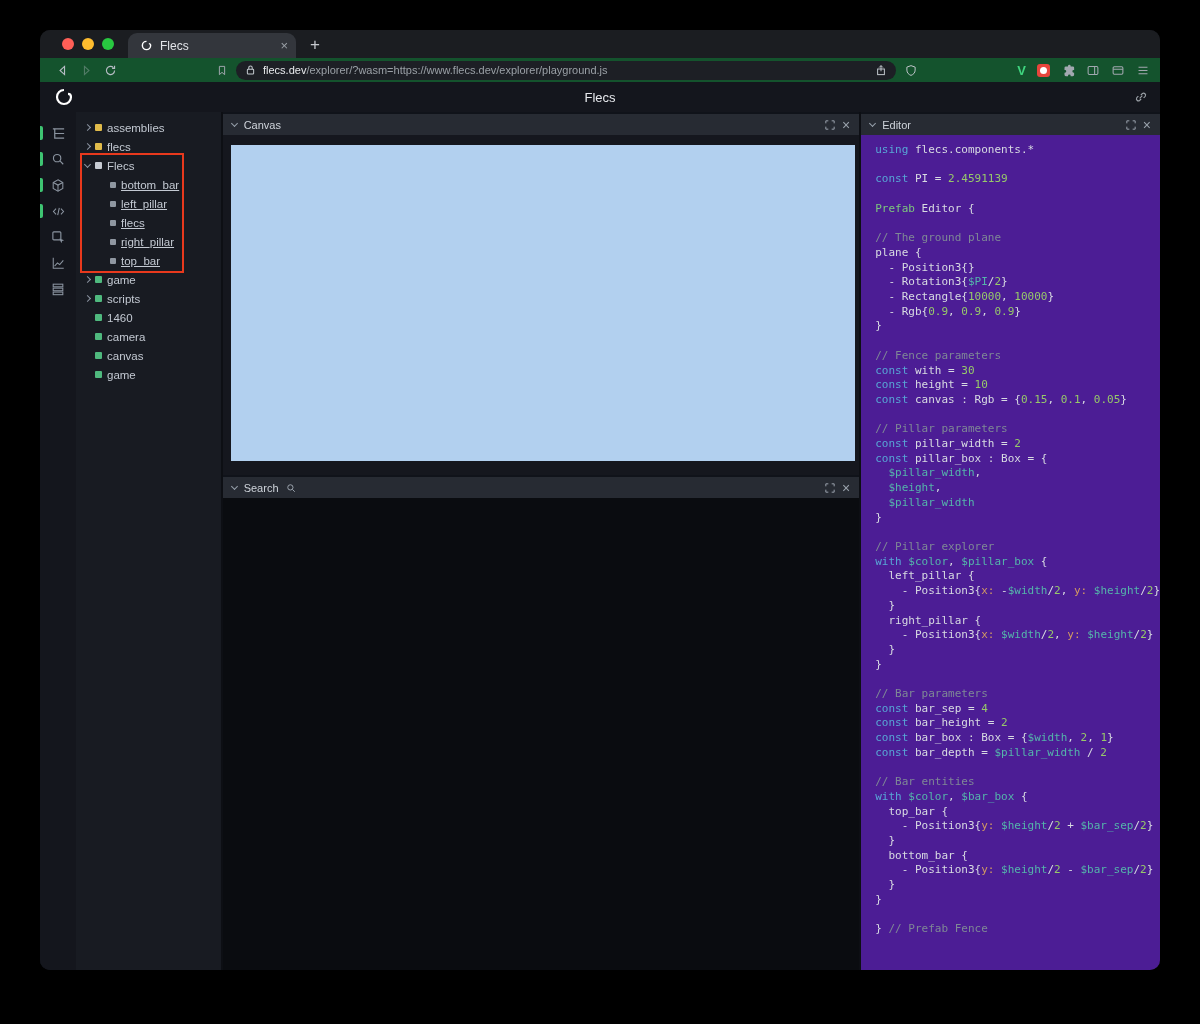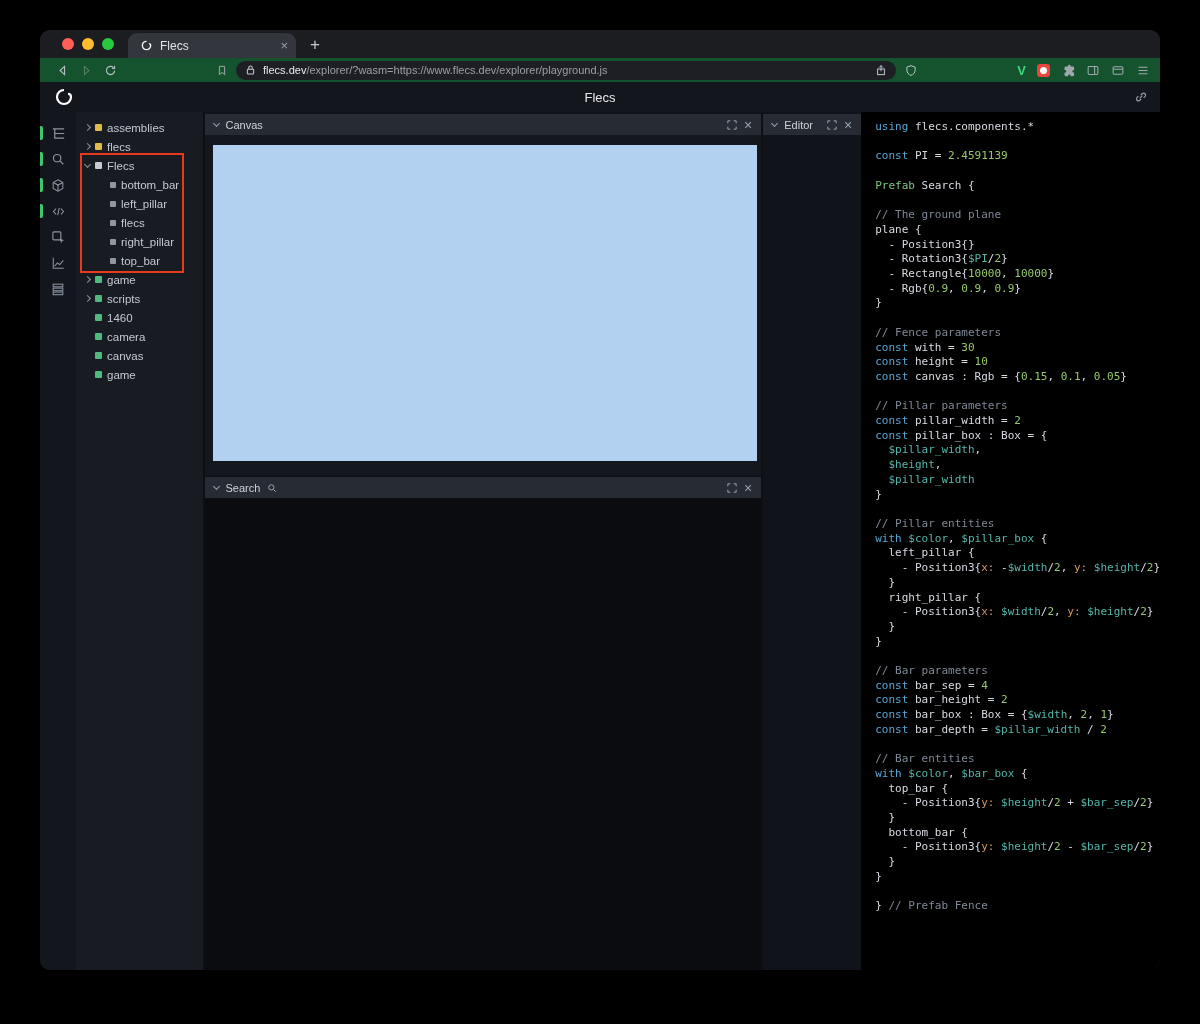--- a/index.html
+++ b/index.html
@@ -30,39 +30,39 @@
   .appheader{height:30px;background:#14161d;position:relative;display:flex;align-items:center;justify-content:center;color:#e6e8ec;font-size:13px;}
   .applogo{position:absolute;left:13px;top:4px;color:#fff;}
   .linkicon{position:absolute;right:12px;top:8px;color:#9aa0a6;}
   
   .main{display:flex;height:858px;background:#10131a;}
   .rail{width:36px;background:#14161d;padding-top:8px;display:flex;flex-direction:column;align-items:center;}
   .rail-item{position:relative;width:36px;height:26px;display:flex;align-items:center;justify-content:center;color:#8b94a0;}
   .rail-item.active::before{content:"";position:absolute;left:0;top:6px;width:3px;height:14px;background:#3ec472;border-radius:0 2px 2px 0;}
   .tree{width:145px;background:#181b22;position:relative;padding-top:6px;}
   .trow{height:19px;display:flex;align-items:center;padding-left:9px;gap:5px;color:#c3c9d2;font-size:11.5px;}
-  .trow.d1{padding-left:24px;}
+  .trow.d1{padding-left:24px;text-decoration:underline;}
   .chev{width:5px;height:5px;border-right:1.4px solid #8a93a0;border-bottom:1.4px solid #8a93a0;flex:0 0 auto;}
   .chev.collapsed{transform:rotate(-45deg);}
   .chev.expanded{transform:rotate(45deg);margin-top:-2px;}
   .chev.none{visibility:hidden;}
   .sq{width:7px;height:7px;border-radius:1px;flex:0 0 auto;}
   .trow.d1 .sq{width:6px;height:6px;}
   .annotation{position:absolute;left:4px;top:41px;width:104px;height:120px;border:2px solid #e8391d;pointer-events:none;}
   .center{width:640px;display:flex;flex-direction:column;border-left:2px solid #0d0f14;}
   .phead{height:21px;background:#272b33;display:flex;align-items:center;gap:7px;padding:0 9px;color:#ced3da;font-size:11px;margin-top:2px;}
   .phead .spacer{flex:1;}
   .pchev{width:5px;height:5px;border-right:1.4px solid #97a0ab;border-bottom:1.4px solid #97a0ab;transform:rotate(45deg);margin-top:-3px;flex:0 0 auto;}
   .picon{color:#9aa2ac;display:flex;align-items:center;}
   .pclose{color:#9aa2ac;font-size:14px;line-height:1;}
   .canvas-wrap{height:340px;background:#15171e;}
   .canvas3d{margin:10px 4px 0 8px;height:316px;background:#b2d0ef;}
   .search-content{flex:1;background:#0a0c10;}
-  .editor{flex:1;display:flex;flex-direction:row;border-left:2px solid #0d0f14;}
-  .code{flex:1;background:#000000;padding:8px 0 0 14px;font-family:"DejaVu Sans Mono",monospace;font-size:11px;line-height:14.7px;overflow:hidden;}
+  .editor{flex:1;display:flex;flex-direction:column;border-left:2px solid #0d0f14;}
+  .code{flex:1;background:#4c1d95;padding:8px 0 0 14px;font-family:"DejaVu Sans Mono",monospace;font-size:11px;line-height:14.7px;overflow:hidden;}
   .code-line{white-space:pre;}
   .tok-p{color:#d8dbe2;}
   .tok-k{color:#58a6d6;}
   .tok-k2{color:#7dc87e;}
   .tok-c{color:#7f8896;}
   .tok-n{color:#97c96a;}
   .tok-v{color:#55b5ab;}
   .tok-o{color:#d39a62;}
   svg{display:block;}
 </style>
@@ -358,21 +358,21 @@
                 <path d="M4 11H1V8"></path>
               </svg>
           </span>
           <span class="pclose">×</span>
         </div>
         <div class="code" id="code">
             <div class="code-line"><span class="tok-k">using</span><span class="tok-p"> flecs.components.*</span></div>
             <div class="code-line">&nbsp;</div>
             <div class="code-line"><span class="tok-k">const</span><span class="tok-p"> PI = </span><span class="tok-n">2.4591139</span></div>
             <div class="code-line">&nbsp;</div>
-            <div class="code-line"><span class="tok-k2">Prefab</span><span class="tok-p"> Search {</span></div>
+            <div class="code-line"><span class="tok-k2">Prefab</span><span class="tok-p"> Editor {</span></div>
             <div class="code-line">&nbsp;</div>
             <div class="code-line"><span class="tok-c">// The ground plane</span></div>
             <div class="code-line"><span class="tok-p">plane {</span></div>
             <div class="code-line"><span class="tok-p">  - Position3{}</span></div>
             <div class="code-line"><span class="tok-p">  - Rotation3{</span><span class="tok-v">$PI</span><span class="tok-p">/</span><span class="tok-n">2</span><span class="tok-p">}</span></div>
             <div class="code-line"><span class="tok-p">  - Rectangle{</span><span class="tok-n">10000</span><span class="tok-p">, </span><span class="tok-n">10000</span><span class="tok-p">}</span></div>
             <div class="code-line"><span class="tok-p">  - Rgb{</span><span class="tok-n">0.9</span><span class="tok-p">, </span><span class="tok-n">0.9</span><span class="tok-p">, </span><span class="tok-n">0.9</span><span class="tok-p">}</span></div>
             <div class="code-line"><span class="tok-p">}</span></div>
             <div class="code-line">&nbsp;</div>
             <div class="code-line"><span class="tok-c">// Fence parameters</span></div>
@@ -381,21 +381,21 @@
             <div class="code-line"><span class="tok-k">const</span><span class="tok-p"> canvas : Rgb = {</span><span class="tok-n">0.15</span><span class="tok-p">, </span><span class="tok-n">0.1</span><span class="tok-p">, </span><span class="tok-n">0.05</span><span class="tok-p">}</span></div>
             <div class="code-line">&nbsp;</div>
             <div class="code-line"><span class="tok-c">// Pillar parameters</span></div>
             <div class="code-line"><span class="tok-k">const</span><span class="tok-p"> pillar_width = </span><span class="tok-n">2</span></div>
             <div class="code-line"><span class="tok-k">const</span><span class="tok-p"> pillar_box : Box = {</span></div>
             <div class="code-line"><span class="tok-p">  </span><span class="tok-v">$pillar_width</span><span class="tok-p">,</span></div>
             <div class="code-line"><span class="tok-p">  </span><span class="tok-v">$height</span><span class="tok-p">,</span></div>
             <div class="code-line"><span class="tok-p">  </span><span class="tok-v">$pillar_width</span></div>
             <div class="code-line"><span class="tok-p">}</span></div>
             <div class="code-line">&nbsp;</div>
-            <div class="code-line"><span class="tok-c">// Pillar entities</span></div>
+            <div class="code-line"><span class="tok-c">// Pillar explorer</span></div>
             <div class="code-line"><span class="tok-k">with</span><span class="tok-p"> </span><span class="tok-v">$color</span><span class="tok-p">, </span><span class="tok-v">$pillar_box</span><span class="tok-p"> {</span></div>
             <div class="code-line"><span class="tok-p">  left_pillar {</span></div>
             <div class="code-line"><span class="tok-p">    - Position3{</span><span class="tok-o">x:</span><span class="tok-p"> -</span><span class="tok-v">$width</span><span class="tok-p">/</span><span class="tok-n">2</span><span class="tok-p">, </span><span class="tok-o">y:</span><span class="tok-p"> </span><span class="tok-v">$height</span><span class="tok-p">/</span><span class="tok-n">2</span><span class="tok-p">}</span></div>
             <div class="code-line"><span class="tok-p">  }</span></div>
             <div class="code-line"><span class="tok-p">  right_pillar {</span></div>
             <div class="code-line"><span class="tok-p">    - Position3{</span><span class="tok-o">x:</span><span class="tok-p"> </span><span class="tok-v">$width</span><span class="tok-p">/</span><span class="tok-n">2</span><span class="tok-p">, </span><span class="tok-o">y:</span><span class="tok-p"> </span><span class="tok-v">$height</span><span class="tok-p">/</span><span class="tok-n">2</span><span class="tok-p">}</span></div>
             <div class="code-line"><span class="tok-p">  }</span></div>
             <div class="code-line"><span class="tok-p">}</span></div>
             <div class="code-line">&nbsp;</div>
             <div class="code-line"><span class="tok-c">// Bar parameters</span></div>

